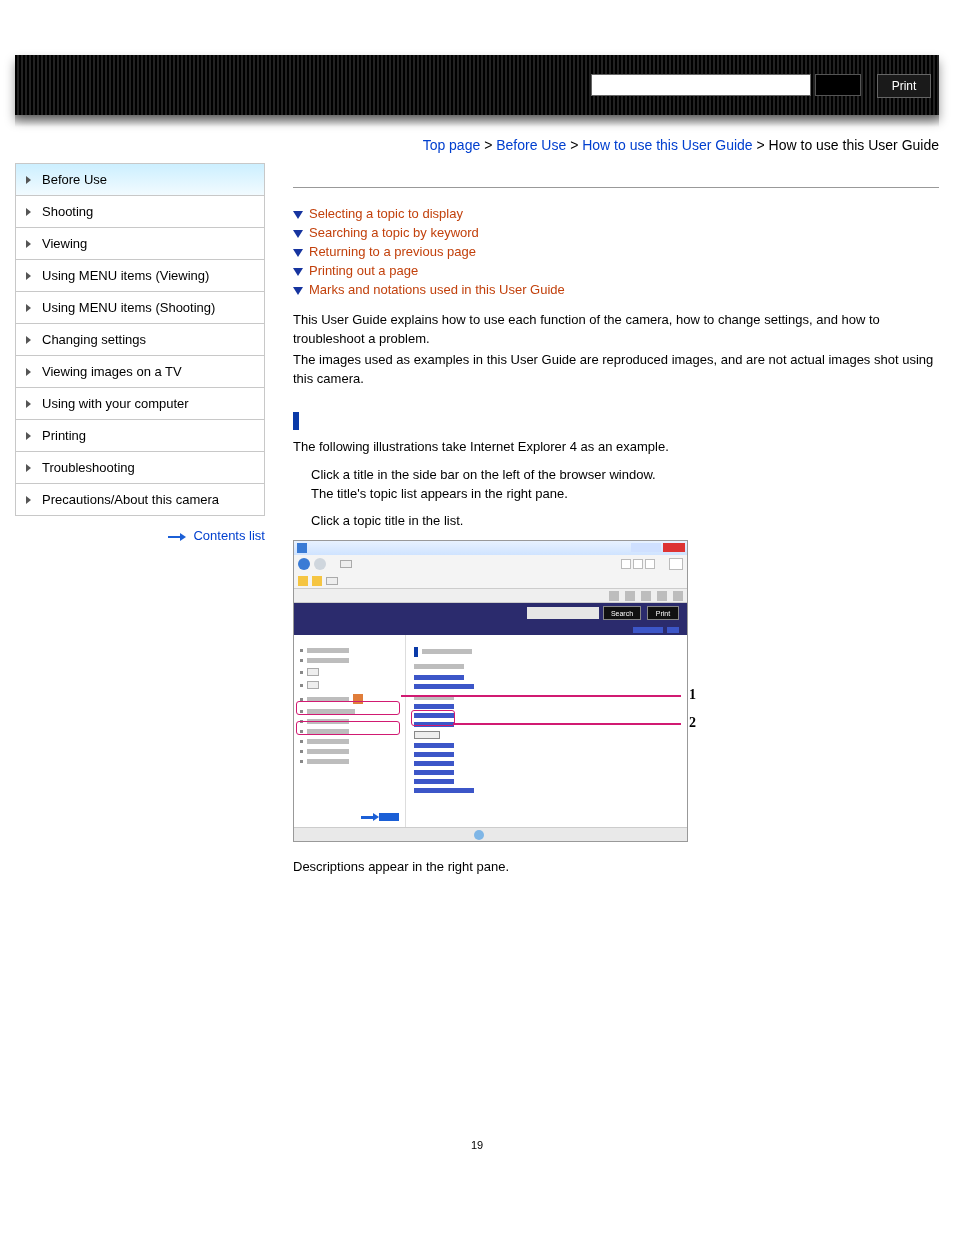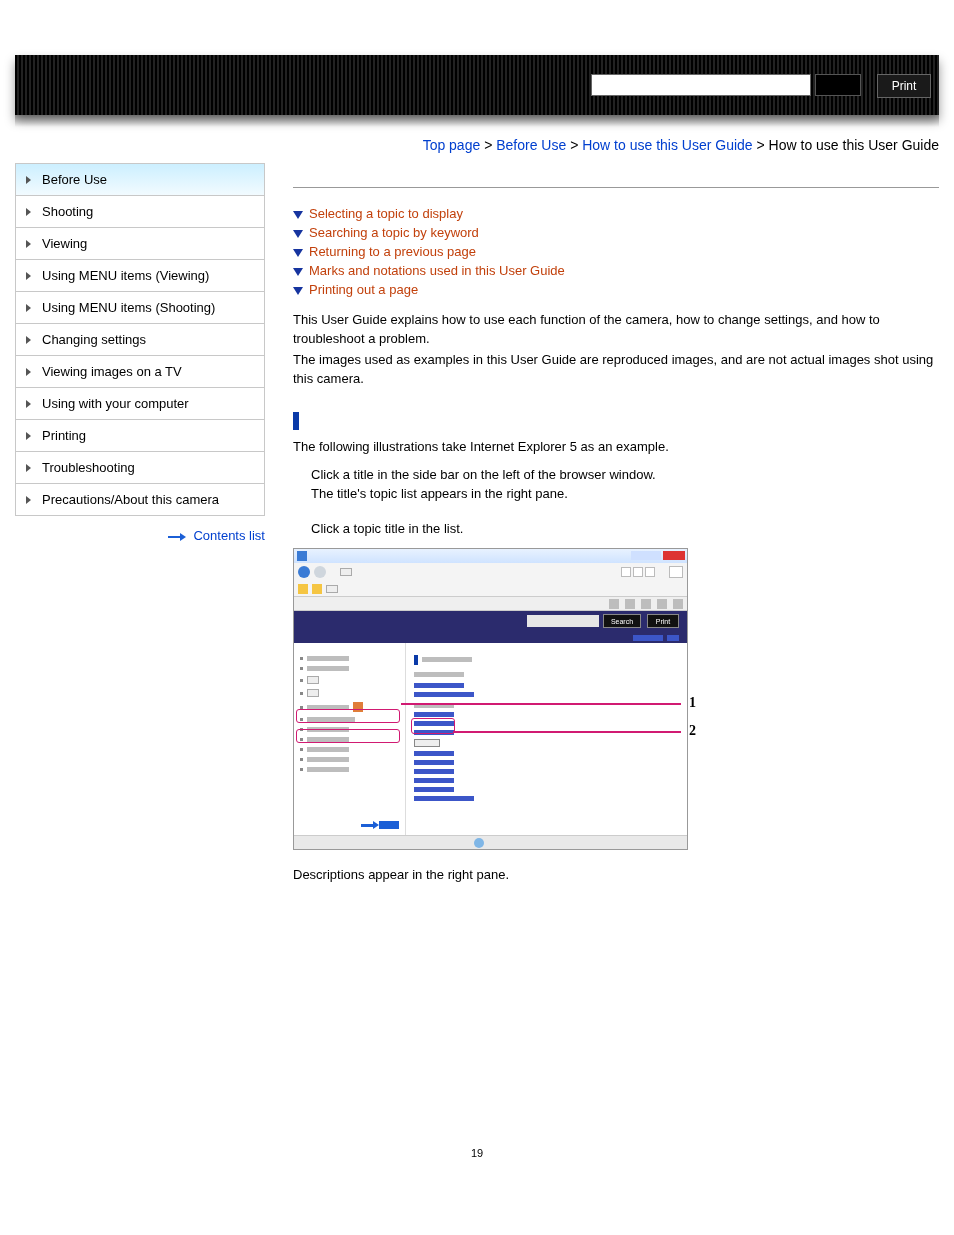--- a/index.html
+++ b/index.html
@@ -169,38 +169,38 @@
       </div>
     </div>
 
     <div class="content">
       <hr class="hr">
 
       <div class="jump-list">
         <div class="jump-item"><span class="tri-down"></span><a href="#">Selecting a topic to display</a></div>
         <div class="jump-item"><span class="tri-down"></span><a href="#">Searching a topic by keyword</a></div>
         <div class="jump-item"><span class="tri-down"></span><a href="#">Returning to a previous page</a></div>
+        <div class="jump-item"><span class="tri-down"></span><a href="#">Printing out a page</a></div>
         <div class="jump-item"><span class="tri-down"></span><a href="#">Marks and notations used in this User Guide</a></div>
-        <div class="jump-item"><span class="tri-down"></span><a href="#">Printing out a page</a></div>
       </div>
 
       <p class="body-text">This User Guide explains how to use each function of the camera, how to change settings, and how to troubleshoot a problem.</p>
       <p class="body-text">The images used as examples in this User Guide are reproduced images, and are not actual images shot using this camera.</p>
 
       <div class="section-heading">
         <div class="bar"></div>
         <span></span>
       </div>
 
-      <p class="body-text">The following illustrations take Internet Explorer 5 as an example.</p>
+      <p class="body-text">The following illustrations take Internet Explorer 4 as an example.</p>
 
       <div class="steps">
         <p class="step">Click a title in the side bar on the left of the browser window.</p>
         <p class="step">The title's topic list appears in the right pane.</p>
-        <p class="step" style="margin-top:20px">Click a topic title in the list.</p>
+        <p class="step" style="margin-top:12px">Click a topic title in the list.</p>
       </div>
 
       <div class="illustration">
         <div class="illus-frame">
           <div class="win-titlebar">
             <div class="winicon"></div>
             <div class="mm"></div>
             <div class="close"></div>
           </div>
           <div class="addr-row1">

